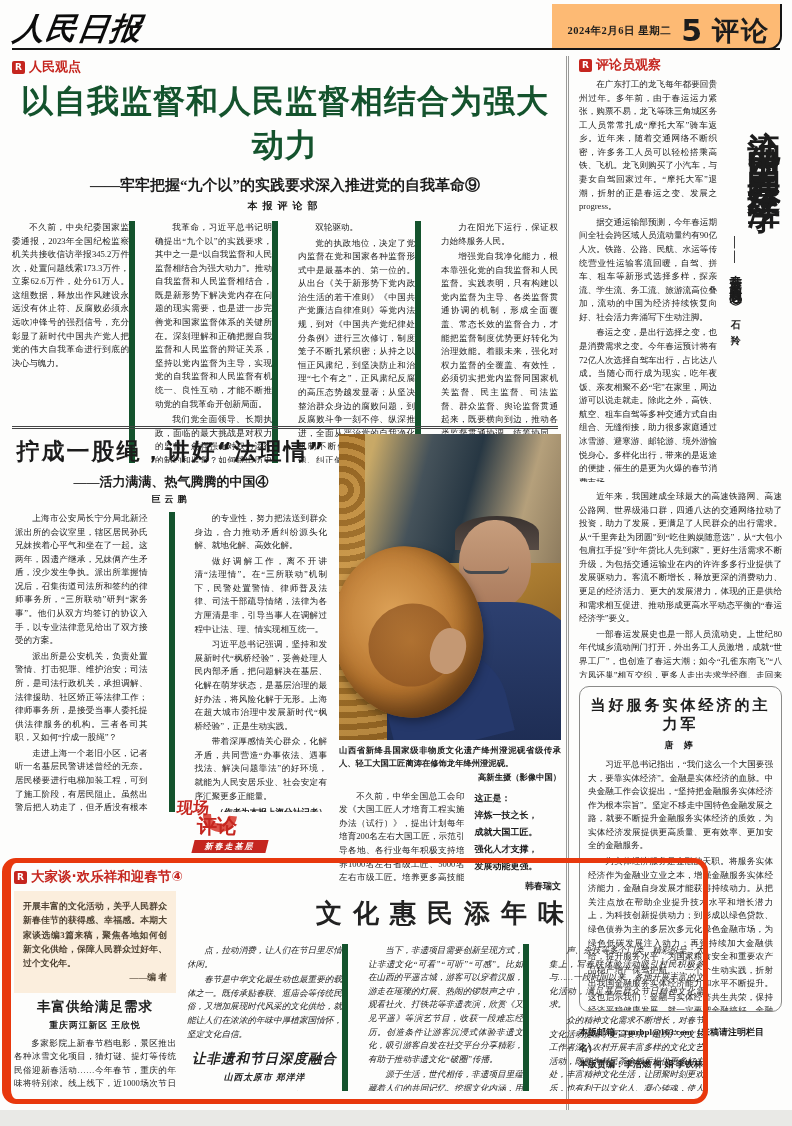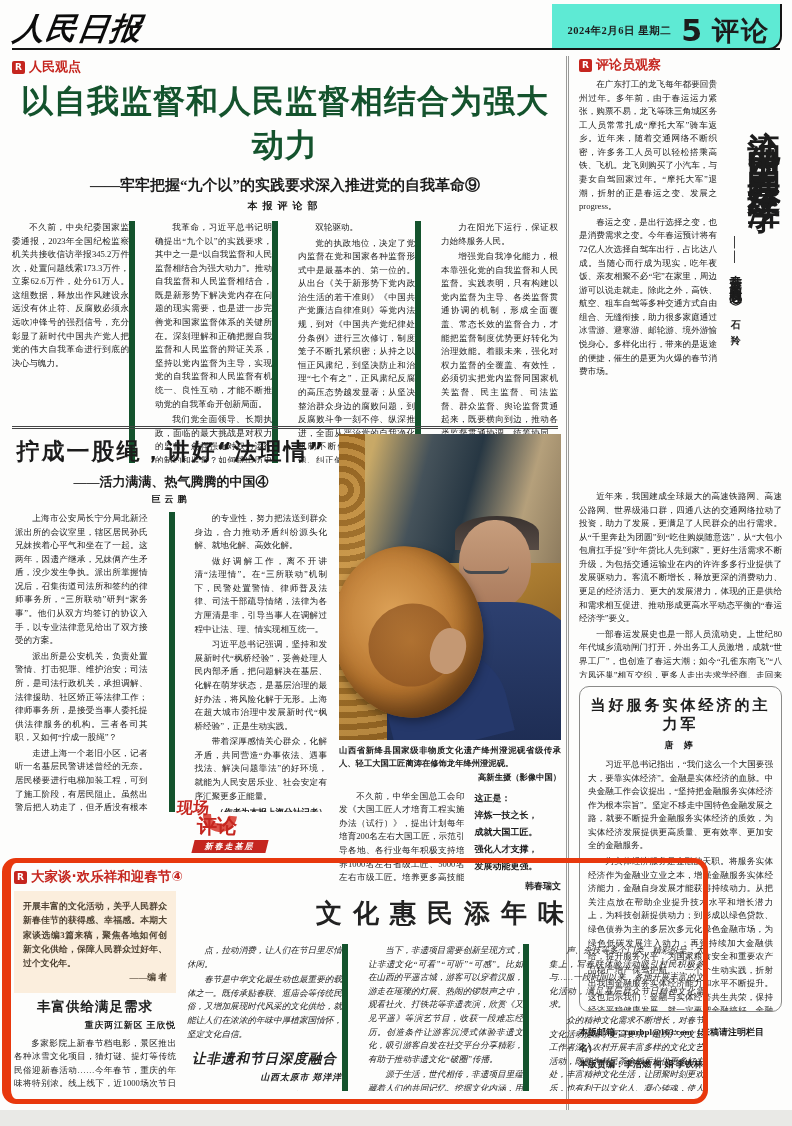--- a/index.html
+++ b/index.html
@@ -5,21 +5,21 @@
   html,body{margin:0;padding:0;}
   body{width:792px;height:1126px;position:relative;background:#fdfdfc;overflow:hidden;
        font-family:"Liberation Serif","DejaVu Serif",serif;color:#1c1c1c;}
   [data-interactable]{box-sizing:border-box;}
   
   .header{position:absolute;left:12px;top:6px;width:768px;height:44px;border-bottom:2px solid #151515;}
   .masthead{position:absolute;left:2px;top:2px;font-family:"DejaVu Serif",serif;font-style:italic;
             font-weight:bold;font-size:31px;transform:skewX(-8deg);letter-spacing:1px;color:#0c0c0c;}
   .page-tab{position:absolute;right:-2px;bottom:-2px;height:46px;display:flex;align-items:flex-end;gap:10px;
             padding:0 10px 4px 16px;border-right:2px solid #151515;border-bottom:2px solid #151515;
-            border-bottom-right-radius:14px;background:#5eead4;}
+            border-bottom-right-radius:14px;background:#fdba74;}
   .page-date{font-size:10.5px;font-weight:bold;margin-bottom:6px;letter-spacing:.5px;}
   .page-num{font-family:"DejaVu Sans",sans-serif;font-size:30px;font-weight:900;line-height:.9;}
   .page-section{font-size:27px;font-weight:900;line-height:1;font-family:"DejaVu Sans",sans-serif;letter-spacing:2px;}
   
   .kicker{display:flex;align-items:center;gap:4px;font-family:"DejaVu Sans",sans-serif;
           font-weight:bold;font-size:13px;color:#c5261f;}
   .klogo{display:inline-flex;width:13px;height:13px;background:#c5261f;color:#fff;
          font:bold 9px/13px "DejaVu Sans",sans-serif;align-items:center;justify-content:center;border-radius:2px;}
   .para{margin:0 0 2px;text-indent:2em;text-align:justify;}
   .bodytext{font-size:8.6px;line-height:1.58;color:#222;}
@@ -117,21 +117,21 @@
           color:#4f4334;text-align:justify;}
   .ednote .sig{text-align:right;text-indent:0;}
   .forum-right{flex:1;}
   .forum-title{text-align:center;font-family:"DejaVu Sans",sans-serif;font-size:26px;font-weight:900;
                letter-spacing:11px;margin:2px 0 10px;}
   .forum-cols{display:flex;gap:0;height:162px;overflow:hidden;font-style:italic;}
   .forum-cols > div{flex:1;overflow:hidden;}
   .sub-h{text-align:center;font-family:"DejaVu Sans",sans-serif;font-size:13.5px;font-weight:900;
          margin:7px 0 2px;letter-spacing:1px;}
   .sub-h.first{margin-top:3px;}
-  .sub-by{text-align:right;font-size:8.8px;font-weight:bold;margin-bottom:4px;letter-spacing:1px;}
+  .sub-by{text-align:center;font-size:8.8px;font-weight:bold;margin-bottom:4px;letter-spacing:1px;}
   
   .annotation{position:absolute;left:2px;top:858px;width:706px;height:246px;border:5px solid #e8380d;
               border-left-width:9px;border-radius:14px;pointer-events:none;z-index:50;}
   .bottom-strip{position:absolute;left:0;top:1110px;width:792px;height:16px;background:#e9e9e6;}
 </style>
 </head>
 <body data-interactable="false">
 
 <div class="header" data-interactable="false">
   <div class="masthead" data-interactable="false">人民日报</div>
@@ -235,20 +235,21 @@
 </div>
 
 <div class="rail" data-interactable="false">
   <div class="kicker" data-interactable="false">
     <span class="klogo" data-interactable="false">R</span>
     <span data-interactable="false">评论员观察</span>
   </div>
   <div class="observer" data-interactable="false">
     <div class="obs-body bodytext" data-interactable="false">
         <p class="para" data-interactable="false">在广东打工的龙飞每年都要回贵州过年。多年前，由于春运运力紧张，购票不易，龙飞等珠三角城区务工人员常常扎成“摩托大军”骑车返乡。近年来，随着交通网络不断织密，许多务工人员可以轻松搭乘高铁、飞机。龙飞则购买了小汽车，与妻女自驾回家过年。“摩托大军”退潮，折射的正是春运之变、发展之progress。</p>
+        <p class="para" data-interactable="false">据交通运输部预测，今年春运期间全社会跨区域人员流动量约有90亿人次。铁路、公路、民航、水运等传统营业性运输客流回暖，自驾、拼车、租车等新形式选择多样，探亲流、学生流、务工流、旅游流高位叠加，流动的中国为经济持续恢复向好、社会活力奔涌写下生动注脚。</p>
         <p class="para" data-interactable="false">春运之变，是出行选择之变，也是消费需求之变。今年春运预计将有72亿人次选择自驾车出行，占比达八成。当随心而行成为现实，吃年夜饭、亲友相聚不必“宅”在家里，周边游可以说走就走。除此之外，高铁、航空、租车自驾等多种交通方式自由组合、无缝衔接，助力很多家庭通过冰雪游、避寒游、邮轮游、境外游愉悦身心。多样化出行，带来的是返途的便捷，催生的是更为火爆的春节消费市场。</p>
       </div>
     <div class="obs-title" data-interactable="false">
       <div class="v-subcol" data-interactable="false">
         <span class="v-sub" data-interactable="false">——春节变迁里的新机遇③</span>
         <span class="v-by" data-interactable="false">石 羚</span>
       </div>
       <div class="v-title" data-interactable="false">流动中国里的春运经济学</div>
     </div>
   </div>

